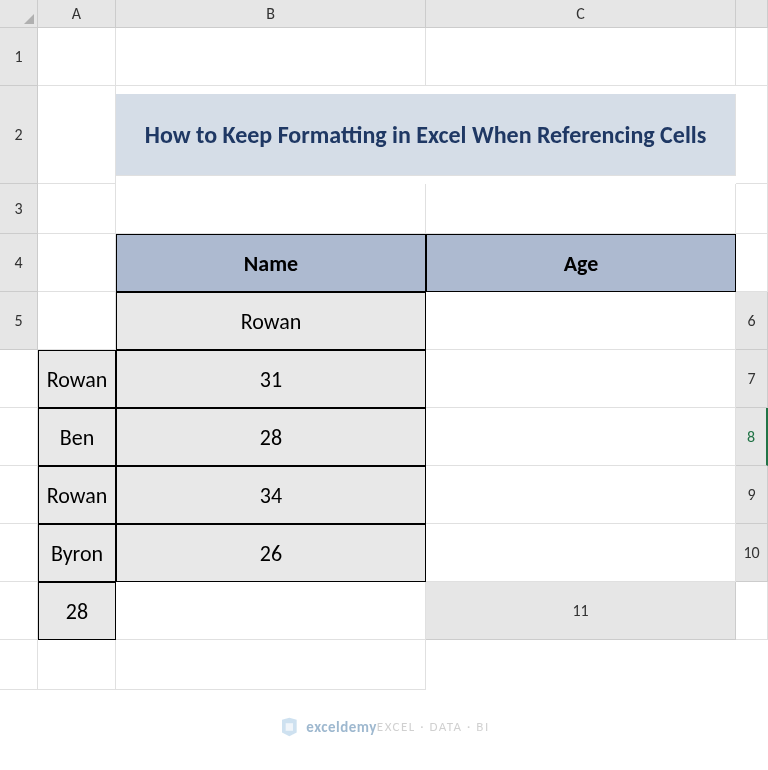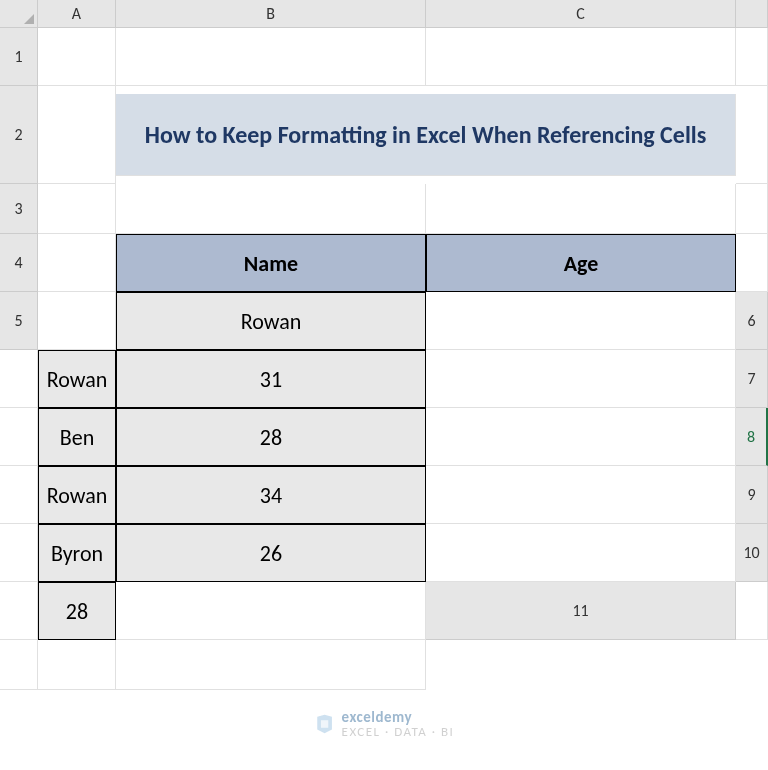--- a/index.html
+++ b/index.html
@@ -115,21 +115,21 @@
       align-items: center;
       gap: 6px;
       opacity: 0.45;
     }
     .watermark-icon {
       width: 22px;
       height: 22px;
     }
     .watermark-text {
       display: flex;
-      flex-direction: column;
+      flex-direction: row;
       line-height: 1;
     }
     .watermark-main {
       font-size: 15px;
       font-weight: bold;
       color: #2a6496;
       letter-spacing: 0.5px;
     }
     .watermark-sub {
       font-size: 13px;

